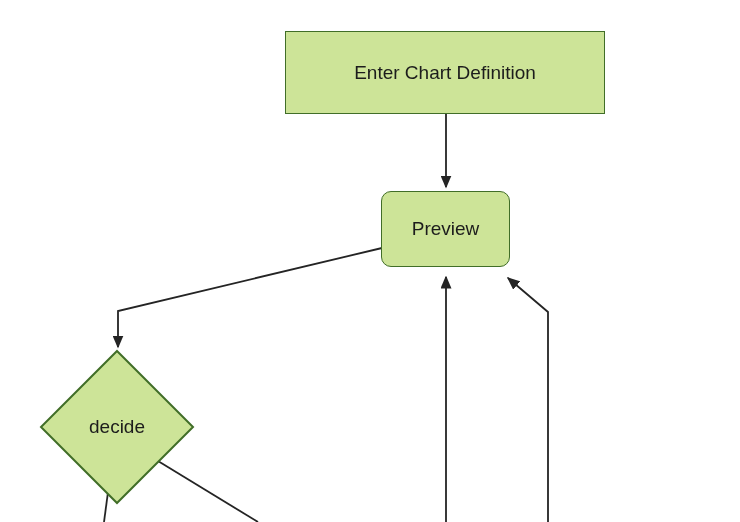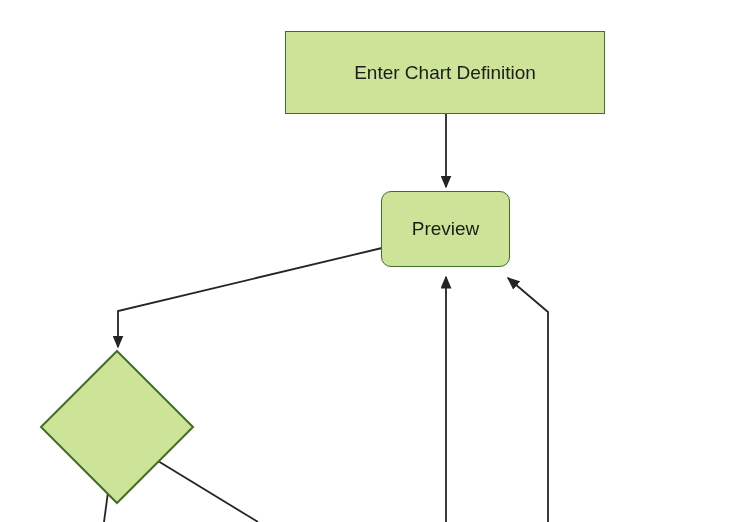--- a/index.html
+++ b/index.html
@@ -51,14 +51,15 @@
   </svg>
 
   <div class="node node--rect">
     <span>Enter Chart Definition</span>
   </div>
 
   <div class="node node--rounded">
     <span>Preview</span>
   </div>
 
+  <div class="diamond-label">decide</div>
 
 </div>
 
 </body></html>

